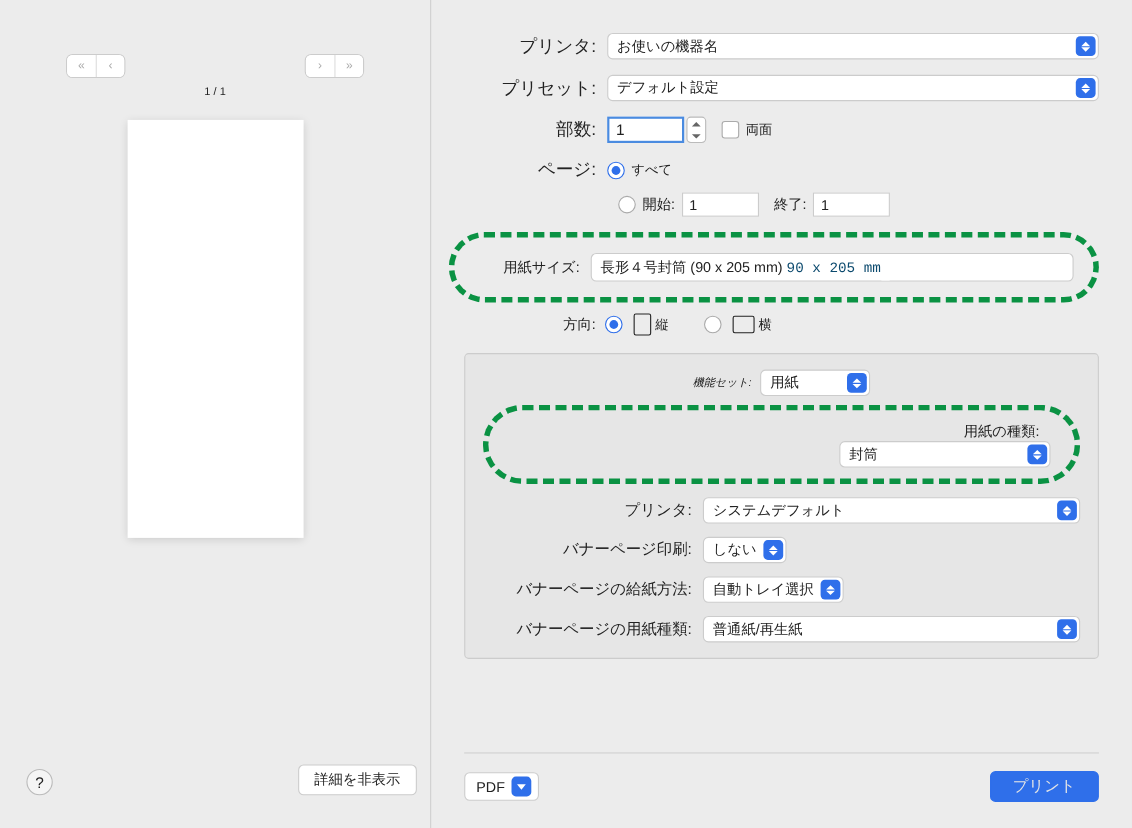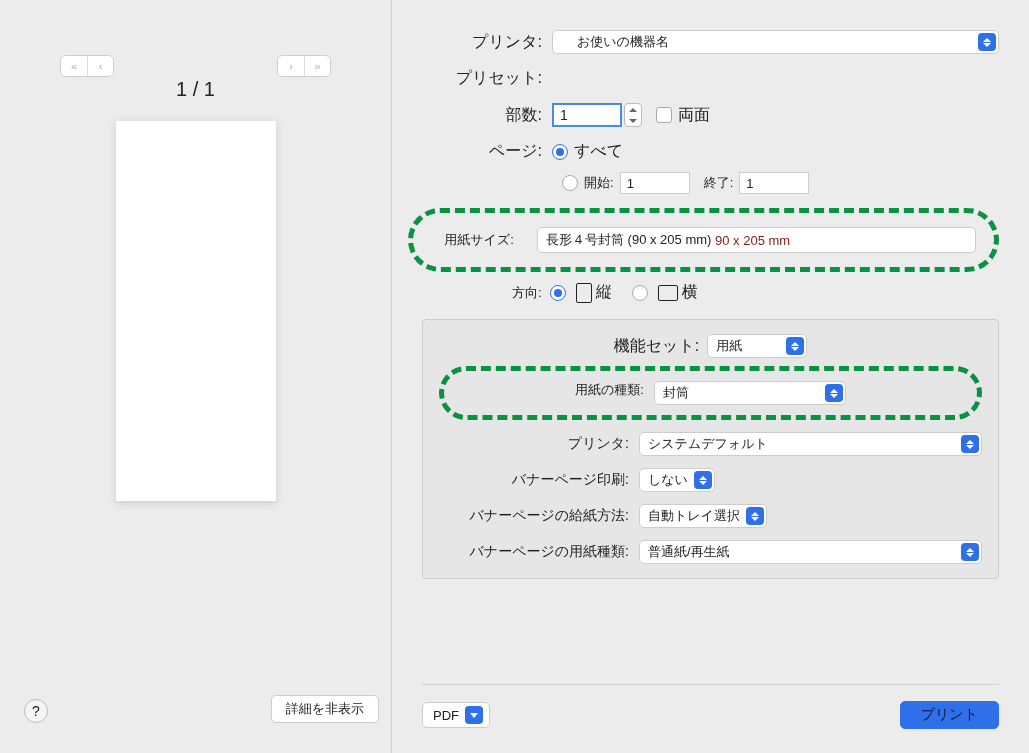--- a/index.html
+++ b/index.html
@@ -44,21 +44,21 @@
   height: 22px;
 }
 .seg-btn {
   width: 26px;
   display:flex; align-items:center; justify-content:center;
   font-size: 11px;
   color: #aaa;
   background: #fff;
 }
 .seg-btn + .seg-btn { border-left: 1px solid #ddd; }
-.page-ind { font-size: 20px; margin-top: 48px; }
+.page-ind { font-size: 10px; margin-top: 48px; }
 .page-img {
   width: 160px;
   height: 380px;
   background: #fff;
   margin: 0 auto;
   box-shadow: 0 2px 8px rgba(0,0,0,.15);
 }
 .help-btn {
   position: absolute;
   left: 24px;
@@ -94,21 +94,21 @@
 .label-wide { width: 200px; text-align:right; padding-right:10px; font-size:14px;}
 
 .select {
   flex: 1;
   height: 24px;
   background: #fff;
   border: 1px solid #ccc;
   border-radius: 5px;
   display: flex;
   align-items: center;
-  padding: 0 24px;
+  padding: 0 8px;
   position: relative;
   max-width: 360px;
   font-family: Liberation Mono, monospace;
 }
 .select.full { max-width: none; }
 .select .arrows, .stepper .arrows, .small-select .arrows {
   position: absolute;
   right: 2px;
   top: 2px;
   bottom: 2px;
@@ -133,35 +133,35 @@
 }
 .stepper { display:inline-flex; margin-left:2px; margin-right:14px;}
 .stepper-box { width:18px;height:24px;border:1px solid #bbb;border-radius:4px;background:#fff;position:relative;display:flex;flex-direction:column;}
 .stepper-up,.stepper-down{flex:1;display:flex;align-items:center;justify-content:center;}
 .stepper-up::before{content:"";width:0;height:0;border-left:4px solid transparent;border-right:4px solid transparent;border-bottom:4px solid #666;}
 .stepper-down::before{content:"";width:0;height:0;border-left:4px solid transparent;border-right:4px solid transparent;border-top:4px solid #666;}
 .checkbox { width:16px;height:16px;border:1px solid #aaa;border-radius:3px;background:#fff;margin-right:6px;}
 .radio { width:16px;height:16px;border:1px solid #aaa;border-radius:50%;background:#fff;margin-right:6px;display:inline-flex;align-items:center;justify-content:center;}
 .radio.on{border-color:#2f6fea;}
 .radio.on::after{content:"";width:8px;height:8px;border-radius:50%;background:#2f6fea;}
-.inline-label{font-size:16px;margin-right:20px;}
+.inline-label{font-size:12px;margin-right:32px;}
 .range-row { display:flex;align-items:center;margin-left:140px;margin-top:-4px;margin-bottom:14px;}
 .small-input{width:70px;height:22px;border:1px solid #ccc;background:#fff;padding:0 6px;display:flex;align-items:center;margin-left:6px;margin-right:14px;}
 
 .highlight {
   border: 5px dashed #0a9243;
   border-radius: 36px;
   padding: 14px 18px;
   margin: 6px 0 10px -14px;
 }
 .paper-size-select {
   flex:1;background:#fff;border:1px solid #ccc;border-radius:5px;height:26px;
   display:flex;align-items:center;padding:0 8px;position:relative;
 }
-.paper-size-select .dim{color:#7f1d1d;}
+.paper-size-select .dim{color:#0c4a6e;font-family:Liberation Mono, monospace;}
 
 .orient-row{display:flex;align-items:center;margin-left:90px;margin-bottom:16px;}
 .orient-icon{width:20px;height:20px;border:1.5px solid #222;border-radius:2px;display:inline-flex;align-items:center;justify-content:center;margin:0 4px;}
 .orient-icon.portrait{width:16px;height:20px;}
 .orient-icon.landscape{width:20px;height:16px;}
 
 .center-select{margin:0 auto 16px;display:flex;justify-content:center;}
 .center-select .select{width:220px;flex:none;}
 
 .inner-panel{
@@ -170,49 +170,49 @@
 }
 .inner-row{display:flex;align-items:center;margin-bottom:12px;}
 .inner-row .label-wide{width:200px;}
 .small-select{
   background:#fff;border:1px solid #ccc;border-radius:5px;height:24px;
   display:inline-flex;align-items:center;padding:0 26px 0 8px;position:relative;
 }
 .small-select.flex{flex:1;}
 
 .feature-set-row{display:flex;align-items:center;justify-content:center;margin-bottom:8px;}
-.feature-set-row .lbl{margin-right:8px;font-size:16px;}
+.feature-set-row .lbl{margin-right:8px;font-size:10px;font-style:italic;}
 
 .highlight2{
   border: 5px dashed #0a9243;
   border-radius: 36px;
   padding: 10px 22px;
   margin: 4px auto 12px;
-  display:flex;align-items:flex-start;justify-content:center;
+  display:flex;align-items:flex-end;justify-content:center;flex-direction:column;
 }
 
 .footer {
   position:absolute; left:30px; right:30px; bottom:24px;
   display:flex;align-items:center;justify-content:space-between;
   border-top:1px solid #d0d0d0;
   padding-top:16px;
   margin-top:28px;
 }
 .pdf-btn{
   display:inline-flex;align-items:center;
   background:#fff;border:1px solid #ccc;border-radius:5px;
   padding:3px 6px 3px 10px;
 }
 .pdf-btn .down{
   width:18px;height:18px;background:#2f6fea;border-radius:4px;margin-left:6px;
   display:flex;align-items:center;justify-content:center;
 }
 .pdf-btn .down::after{content:"";width:0;height:0;border-left:4px solid transparent;border-right:4px solid transparent;border-top:5px solid #fff;}
 .btn{padding:4px 20px;border-radius:5px;border:1px solid #ccc;background:#fff;font-size:14px;}
-.btn.primary{background:#2f6fea;border-color:#2f6fea;color:#0f172a;}
+.btn.primary{background:#2f6fea;border-color:#2f6fea;color:#e5e5e5;}
 .footer-right{display:flex;gap:12px;}
 </style>
 </head>
 <body>
 
 <div class="dialog">
 
   <div class="preview-pane">
     <div class="nav-row">
       <div class="seg">
@@ -236,20 +236,24 @@
     <div class="form-row">
       <div class="label">プリンタ:</div>
       <div class="select full">
         <span>お使いの機器名</span>
         <span class="arrows"></span>
       </div>
     </div>
 
     <div class="form-row">
       <div class="label">プリセット:</div>
+      <div class="select full">
+        <span>デフォルト設定</span>
+        <span class="arrows"></span>
+      </div>
     </div>
 
     <div class="form-row">
       <div class="label">部数:</div>
       <div class="num-input">
         <span>1</span>
       </div>
       <div class="stepper">
         <div class="stepper-box">
           <div class="stepper-up"></div>
@@ -272,21 +276,21 @@
           <span>1</span>
         </div>
       <span>終了:</span>
       <div class="small-input">
           <span>1</span>
         </div>
     </div>
 
     <div class="highlight">
       <div style="display:flex;align-items:center;">
-        <div style="width:106px;text-align:center;padding-right:10px;">用紙サイズ:</div>
+        <div style="width:106px;text-align:right;padding-right:10px;">用紙サイズ:</div>
         <div class="paper-size-select">
           <span>長形４号封筒 (90 x 205 mm)</span>
           <span>&nbsp;</span>
           <span class="dim">90 x 205 mm</span>
           <span class="arrows"></span>
         </div>
       </div>
     </div>
 
     <div class="orient-row">

